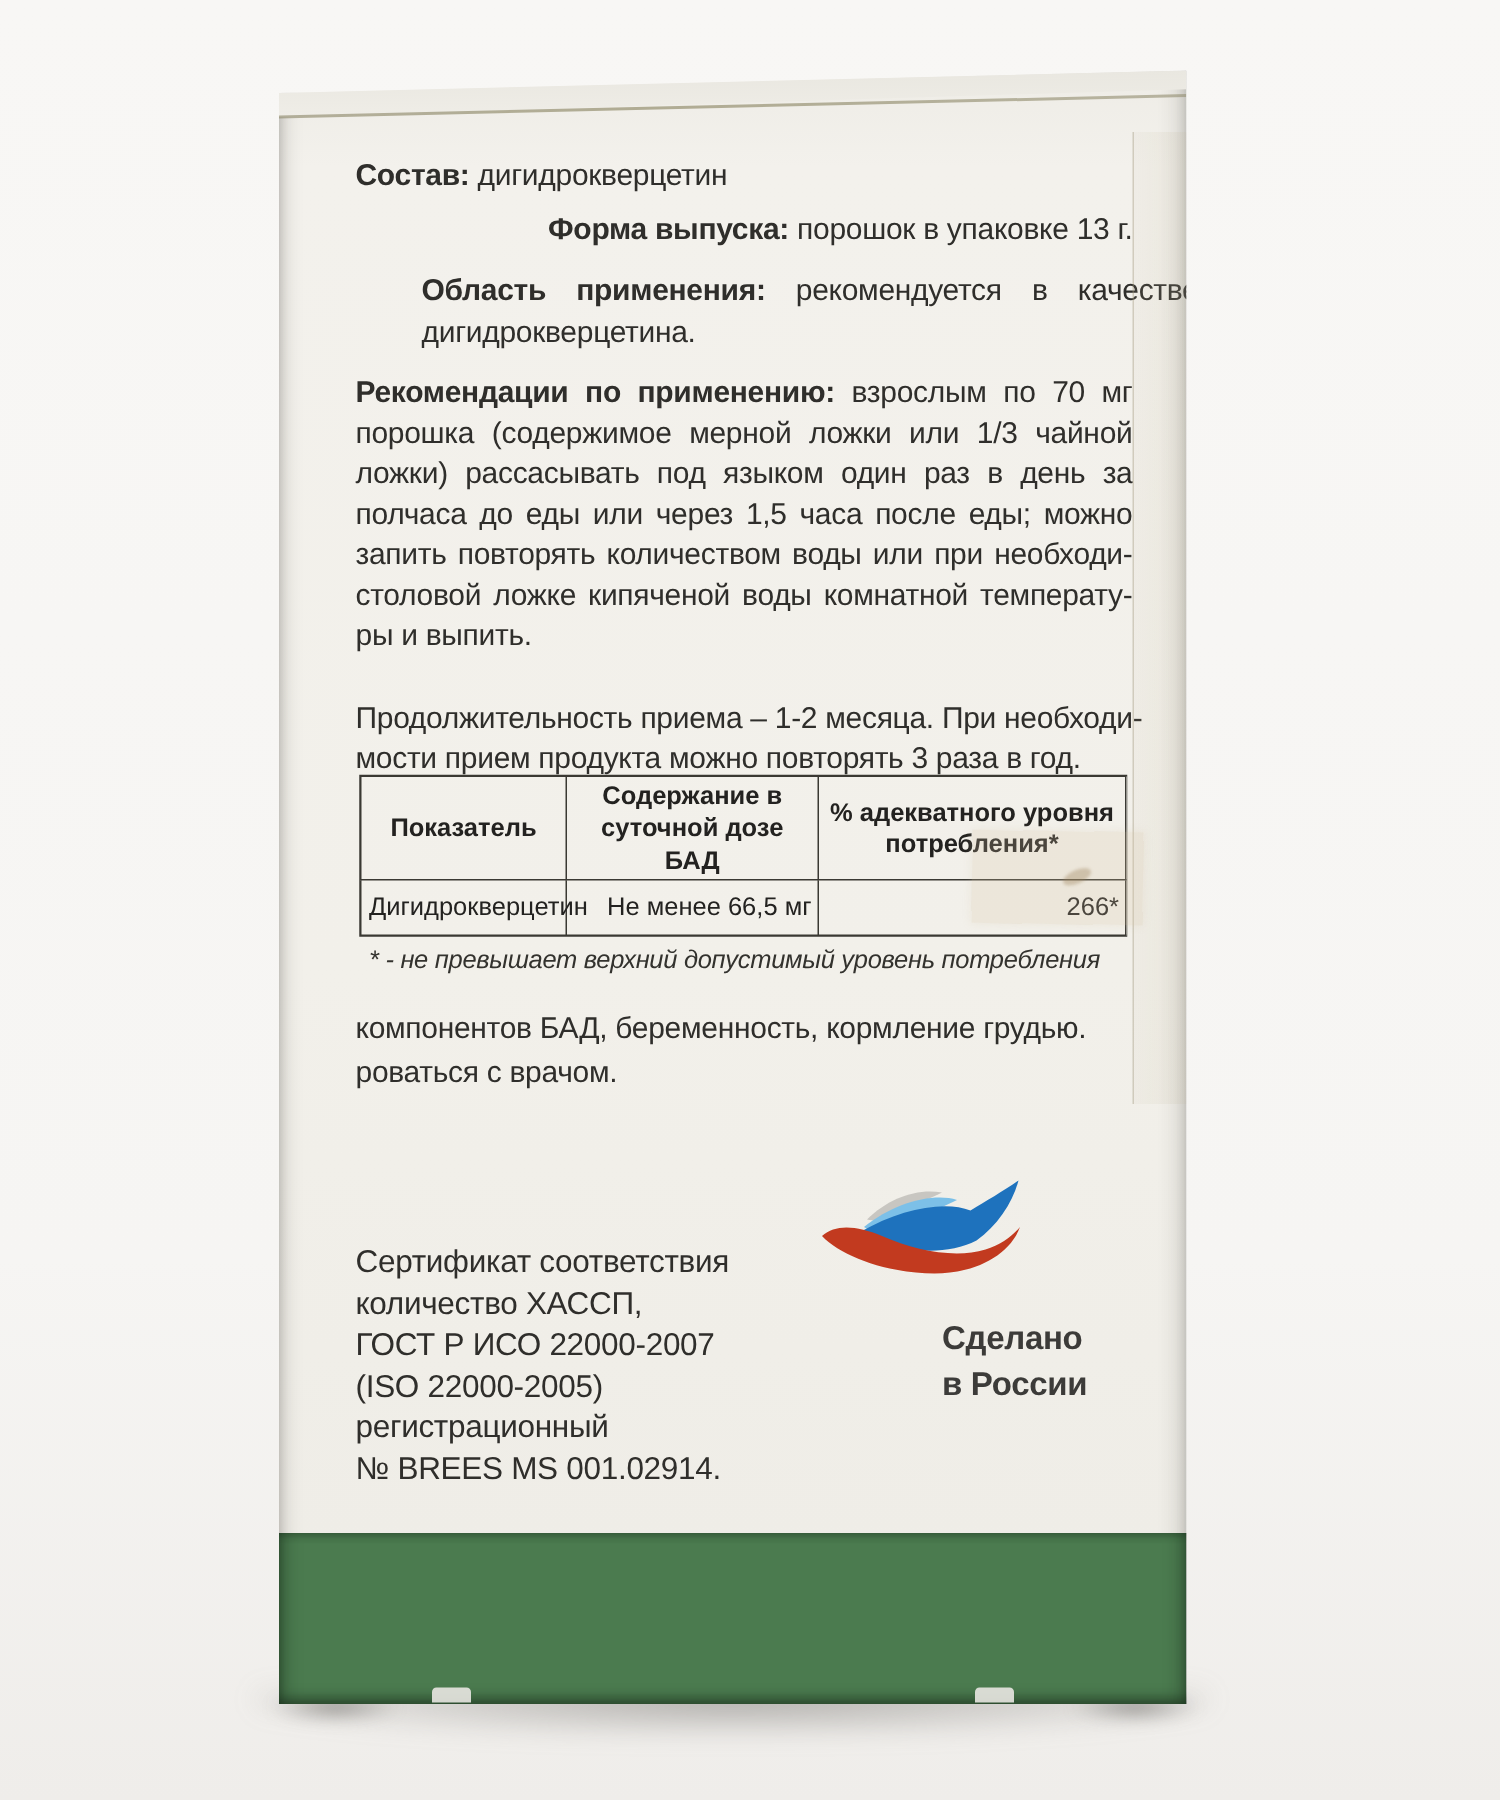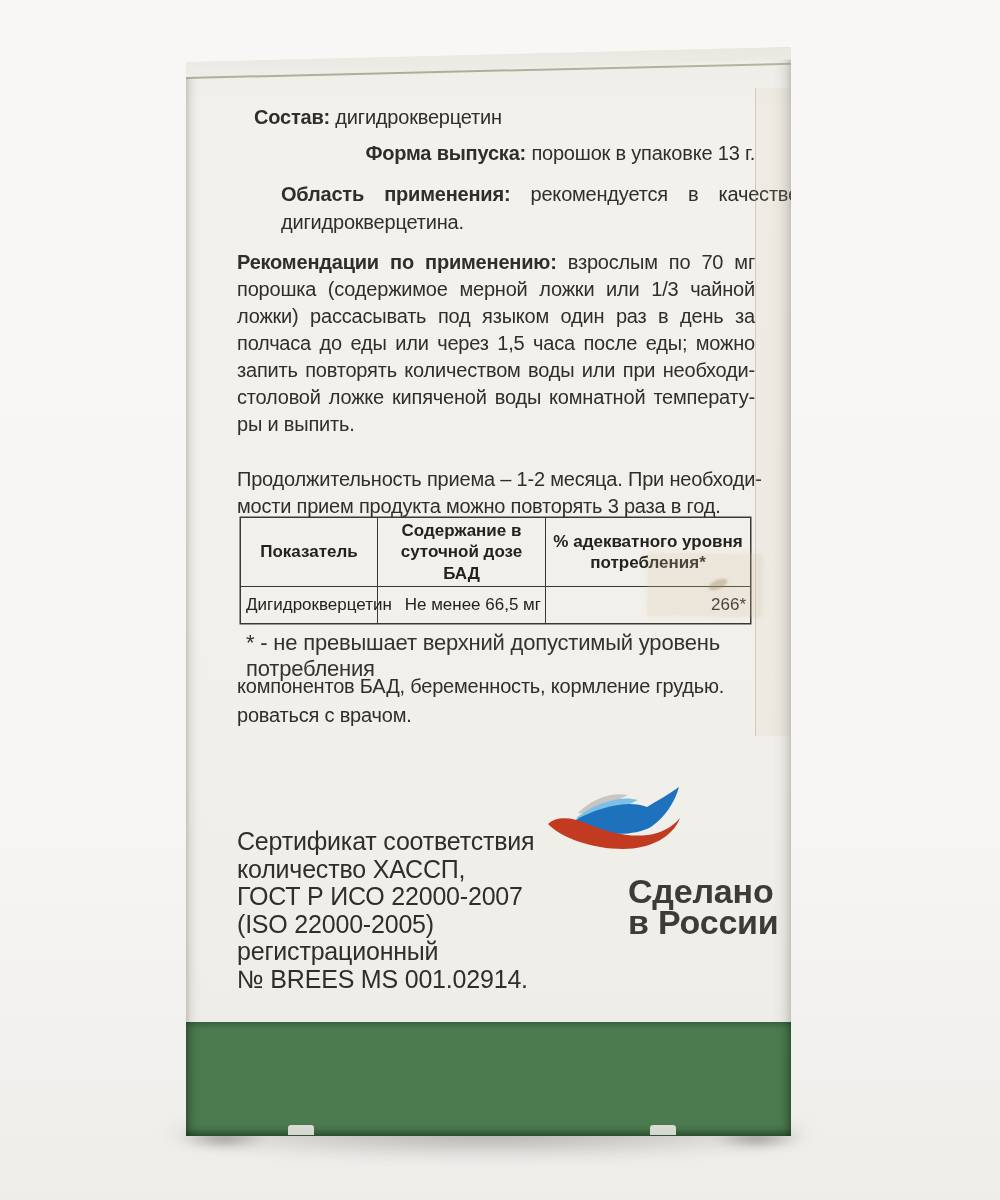--- a/index.html
+++ b/index.html
@@ -35,46 +35,46 @@
   .crease{
     position:absolute;left:0;top:31px;width:100%;height:1.6px;
     background:linear-gradient(90deg,rgba(146,141,112,.65),rgba(160,155,126,.8) 40%,rgba(146,141,112,.6));
     transform:rotate(-1.35deg);transform-origin:left center;
   }
   .content{position:absolute;left:51px;top:0;width:518px;color:#2f2e2b;}
   .par{position:absolute;width:518px;font-size:20px;letter-spacing:-0.2px;}
   .line{white-space:nowrap;}
   .line.j{white-space:normal;text-align:justify;text-align-last:justify;}
   b{font-weight:bold;}
-  .p-sostav{top:57px;line-height:28px;margin-left:17px;}
+  .p-sostav{top:57px;line-height:28px;}
   .p-forma{top:93px;line-height:28px;text-align:right;}
   .p-oblast{top:134px;line-height:28px;margin-left:44px;}
   .p-rekom{top:203px;line-height:27px;}
   .p-prodolzh{top:420px;line-height:27px;}
   .p-protiv{top:626px;line-height:29.4px;}
-  .p-cert{top:782px;line-height:27.5px;font-size:25px;width:330px;}
+  .p-cert{top:782px;line-height:27.5px;font-size:21px;width:330px;}
   .footnote{
     position:absolute;left:60px;top:584px;width:510px;
-    font-size:22px;color:#33322e;letter-spacing:-0.2px;
+    font-size:17px;font-style:italic;color:#33322e;letter-spacing:-0.2px;
   }
   table.spec{
     position:absolute;left:54px;top:471px;width:510px;
     border-collapse:collapse;table-layout:fixed;color:#232220;
   }
   table.spec col.c1{width:137px;} table.spec col.c2{width:168px;} table.spec col.c3{width:205px;}
   table.spec th,table.spec td{border:1.6px solid #3a3933;}
   table.spec th{height:54px;font-size:17px;font-weight:bold;line-height:1.25;text-align:center;padding:2px 6px;}
   table.spec td{height:32px;font-size:17px;text-align:right;padding:2px 4px;}
   table.spec td.first{text-align:left;padding-left:5px;}
   table.spec{box-shadow:0 0 0 0.5px #3a3933;}
 
   .bird{position:absolute;left:362px;top:740px;width:150px;height:72px;}
   .made-in{
     position:absolute;left:442px;top:830px;
-    font-size:34px;font-weight:bold;line-height:31px;color:#3c3b39;letter-spacing:-0.2px;
+    font-size:22px;font-weight:bold;line-height:31px;color:#3c3b39;letter-spacing:-0.2px;
   }
   .band-green{
     position:absolute;left:0;top:976px;width:100%;height:114px;
     box-shadow:inset 0 4px 6px -3px rgba(25,40,26,.45),
                inset 10px 0 12px -8px rgba(20,35,22,.5),
                inset -10px 0 12px -8px rgba(20,35,22,.5),
                inset 0 -7px 9px -4px rgba(15,25,16,.55);
   }
   .notch{position:absolute;bottom:1px;width:26px;height:10px;background:#e9e7e2;border-radius:3px 3px 0 0;opacity:.9;}
   .notch.n1{left:102px;} .notch.n2{left:464px;}

